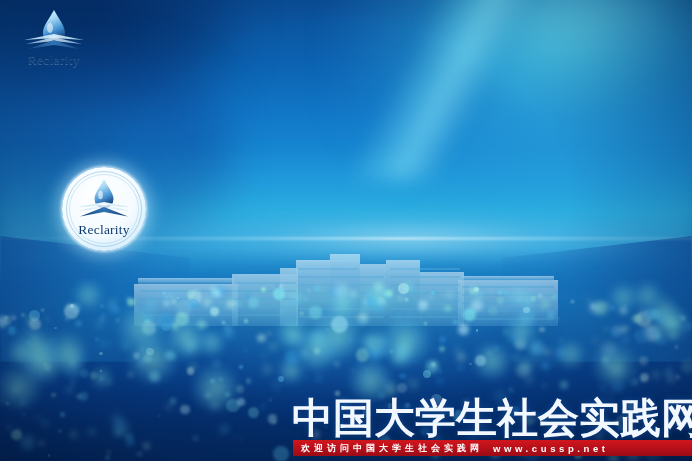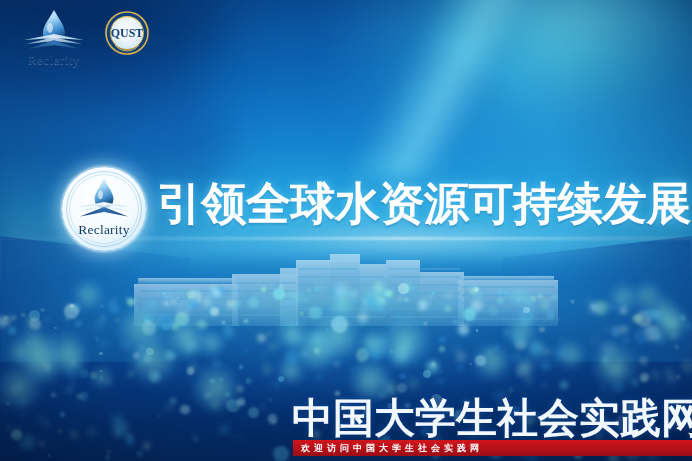--- a/index.html
+++ b/index.html
@@ -843,38 +843,20 @@
         </defs>
         <path d="M36 2 C31 11 25 18 25 25 a11 11 0 0 0 22 0 C47 18 41 11 36 2 Z" fill="url(#dropg)"></path>
         <ellipse cx="32" cy="20" rx="3" ry="5" fill="#ffffff" opacity=".55"></ellipse>
         <path d="M6 32 L36 26 L66 32 L36 30 Z" fill="url(#wave1)" opacity=".9"></path>
         <path d="M8 36 L36 29 L64 36 L36 33 Z" fill="url(#wave1)" opacity=".75"></path>
         <path d="M10 41 L36 32 L62 41 L36 37 Z" fill="url(#wave2)"></path>
       </svg>
       <div class="txt">Reclarity</div>
     </div>
 
-    <div class="qust-seal">
-      <svg width="48" height="48" viewBox="0 0 48 48">
-        <defs>
-          <radialGradient id="sealg" cx="50%" cy="42%" r="62%">
-            <stop offset="0%" stop-color="#ffffff"></stop>
-            <stop offset="55%" stop-color="#e9f4fb"></stop>
-            <stop offset="100%" stop-color="#cfe4f2"></stop>
-          </radialGradient>
-        </defs>
-        <circle cx="24" cy="24" r="22.5" fill="#0f3f7c"></circle>
-        <circle cx="24" cy="24" r="21" fill="none" stroke="#d8b24a" stroke-width="1.6"></circle>
-        <circle cx="24" cy="24" r="16.5" fill="url(#sealg)"></circle>
-        <circle cx="24" cy="24" r="16.5" fill="none" stroke="#c9a83f" stroke-width="1"></circle>
-        <text x="24" y="27.5" text-anchor="middle" font-family="Liberation Serif, serif" font-size="12" font-weight="bold" fill="#123f78">QUST</text>
-        <path d="M10 15 a17 17 0 0 1 28 0" fill="none" stroke="#e8c75c" stroke-width="1" opacity=".9"></path>
-        <path d="M12 36 a15 15 0 0 0 24 0" fill="none" stroke="#e8c75c" stroke-width="1" opacity=".9"></path>
-      </svg>
-    </div>
 
   </div>
 
   <div class="emblem">
     <div class="ring"></div>
     <div class="ring2"></div>
     <svg width="84" height="60" viewBox="0 0 84 60" style="position:absolute;left:0;top:8px;">
       <defs>
         <linearGradient id="dropg2" x1="0" y1="0" x2="0.3" y2="1">
           <stop offset="0%" stop-color="#eaf8ff"></stop>
@@ -895,21 +877,21 @@
       </defs>
       <path d="M42 4 C38 12 32.5 18 32.5 24 a9.5 9.5 0 0 0 19 0 C51.5 18 46 12 42 4 Z" fill="url(#dropg2)"></path>
       <ellipse cx="38.5" cy="20" rx="2.4" ry="4.2" fill="#ffffff" opacity=".6"></ellipse>
       <path d="M16 32 L42 27 L68 32 L42 30.5 Z" fill="url(#ew1)"></path>
       <path d="M17 36 L42 29.5 L67 36 L42 33 Z" fill="url(#ew1)" opacity=".8"></path>
       <path d="M18 41.5 L42 32 L66 41.5 L42 37 Z" fill="url(#ew2)"></path>
     </svg>
     <div class="em-txt">Reclarity</div>
   </div>
 
-  <div class="slogan">引领全球水资源可持续发展</div>
 
   <div class="wm">中国大学生社会实践网</div>
 
   <div class="redbar">
     <span class="cn">欢迎访问中国大学生社会实践网</span>
+    <span class="url">www.cussp.net</span>
   </div>
 
 </div>
 
 </body></html>

